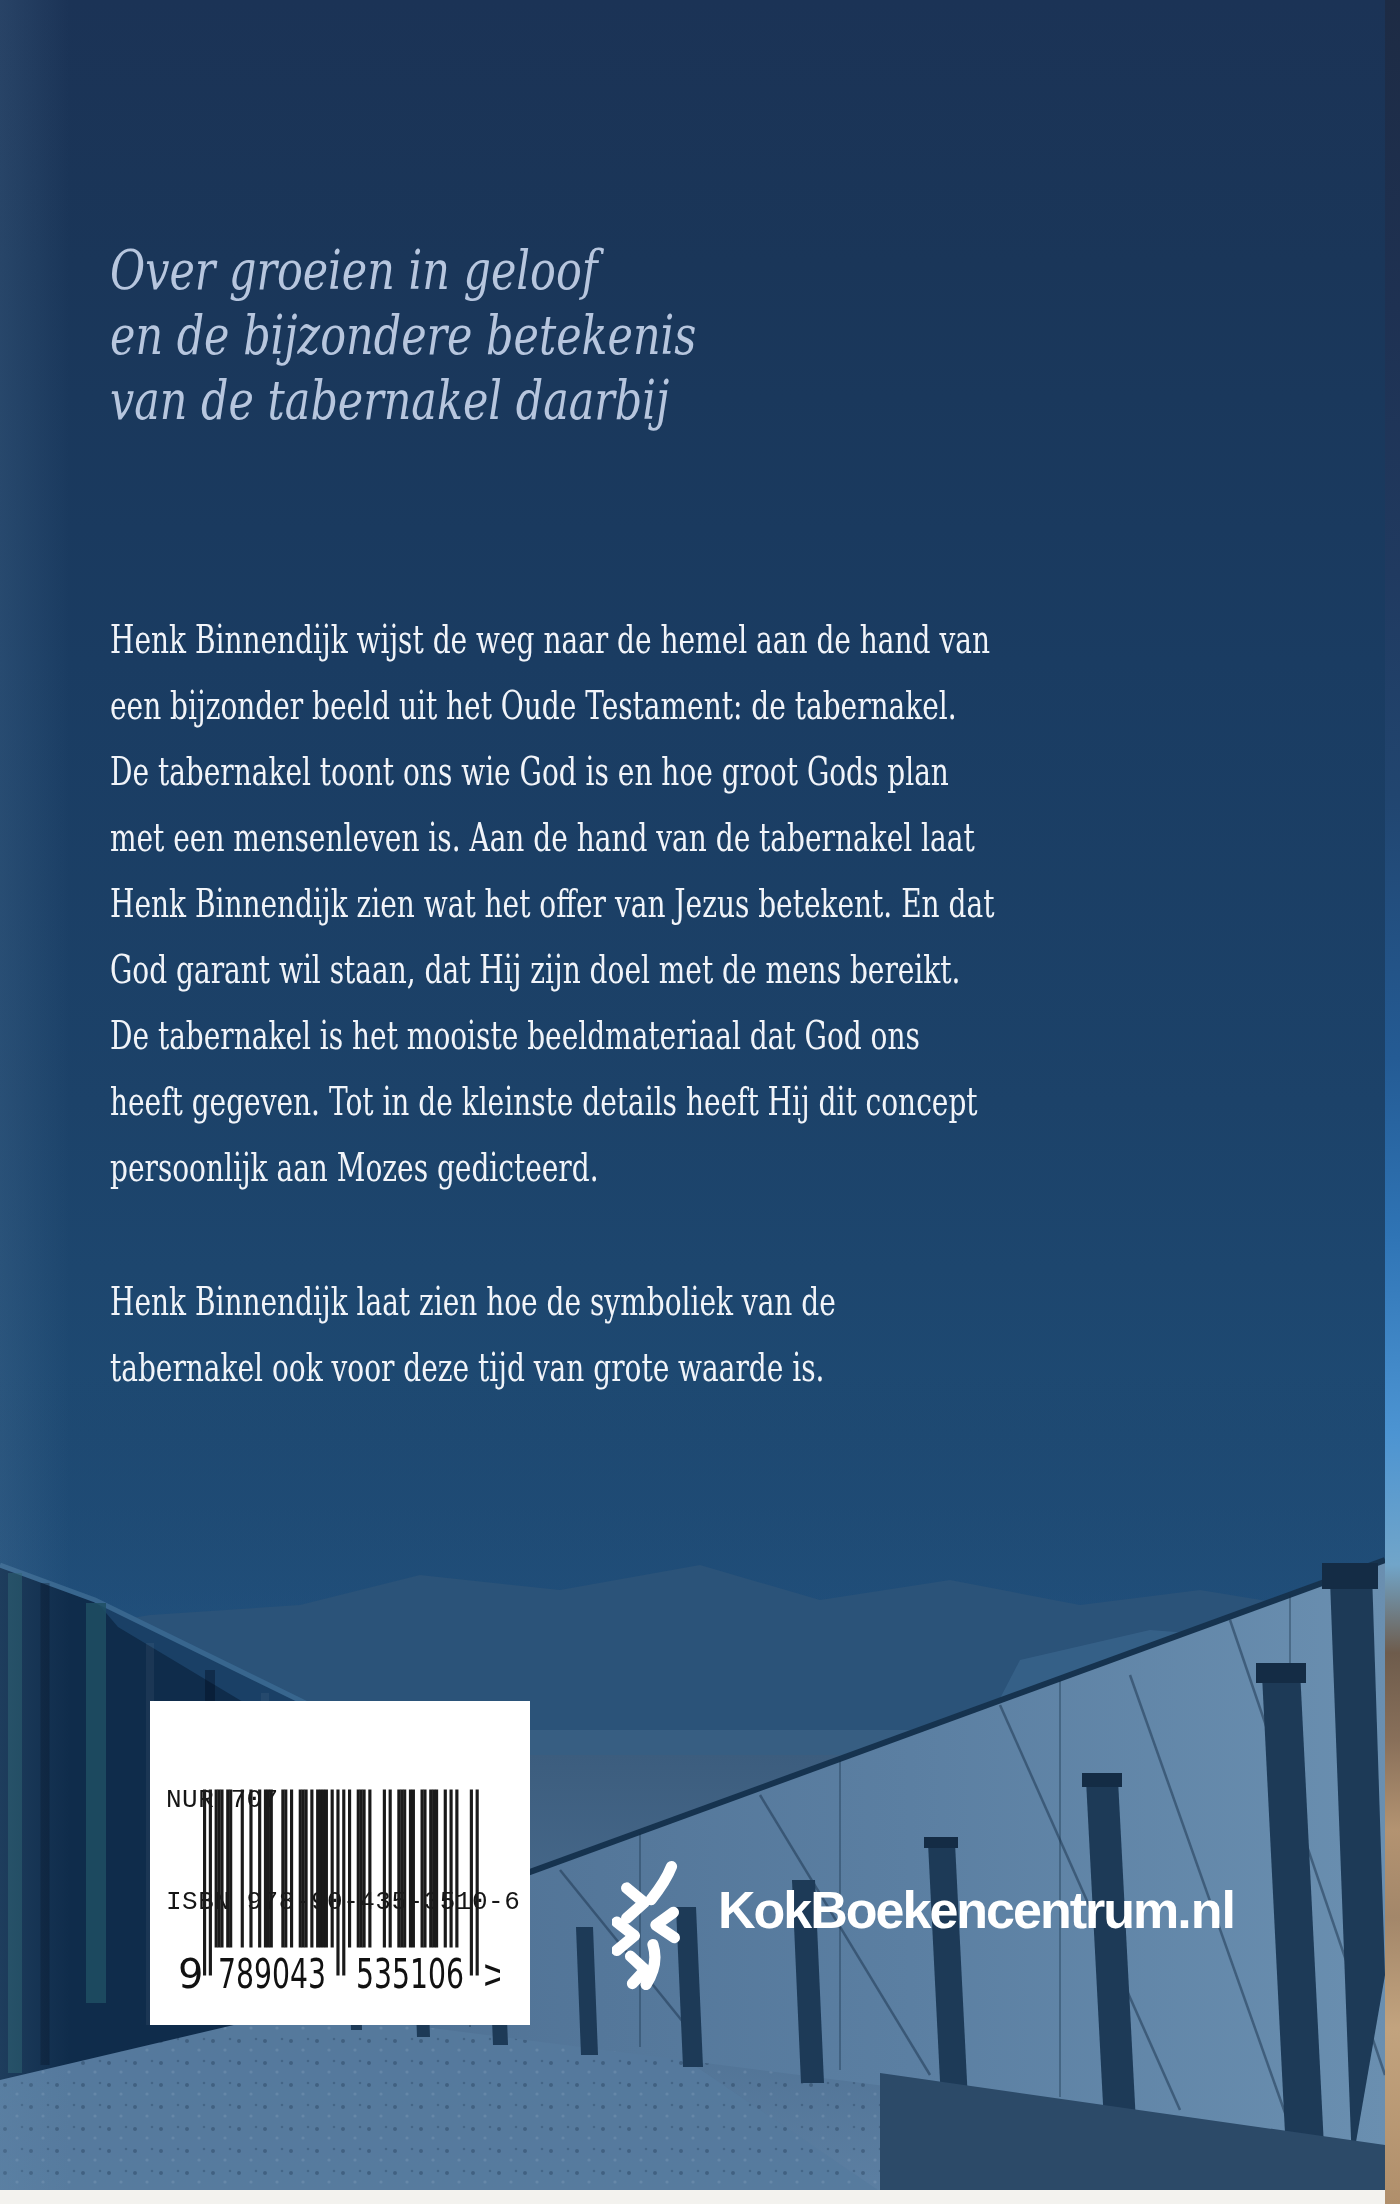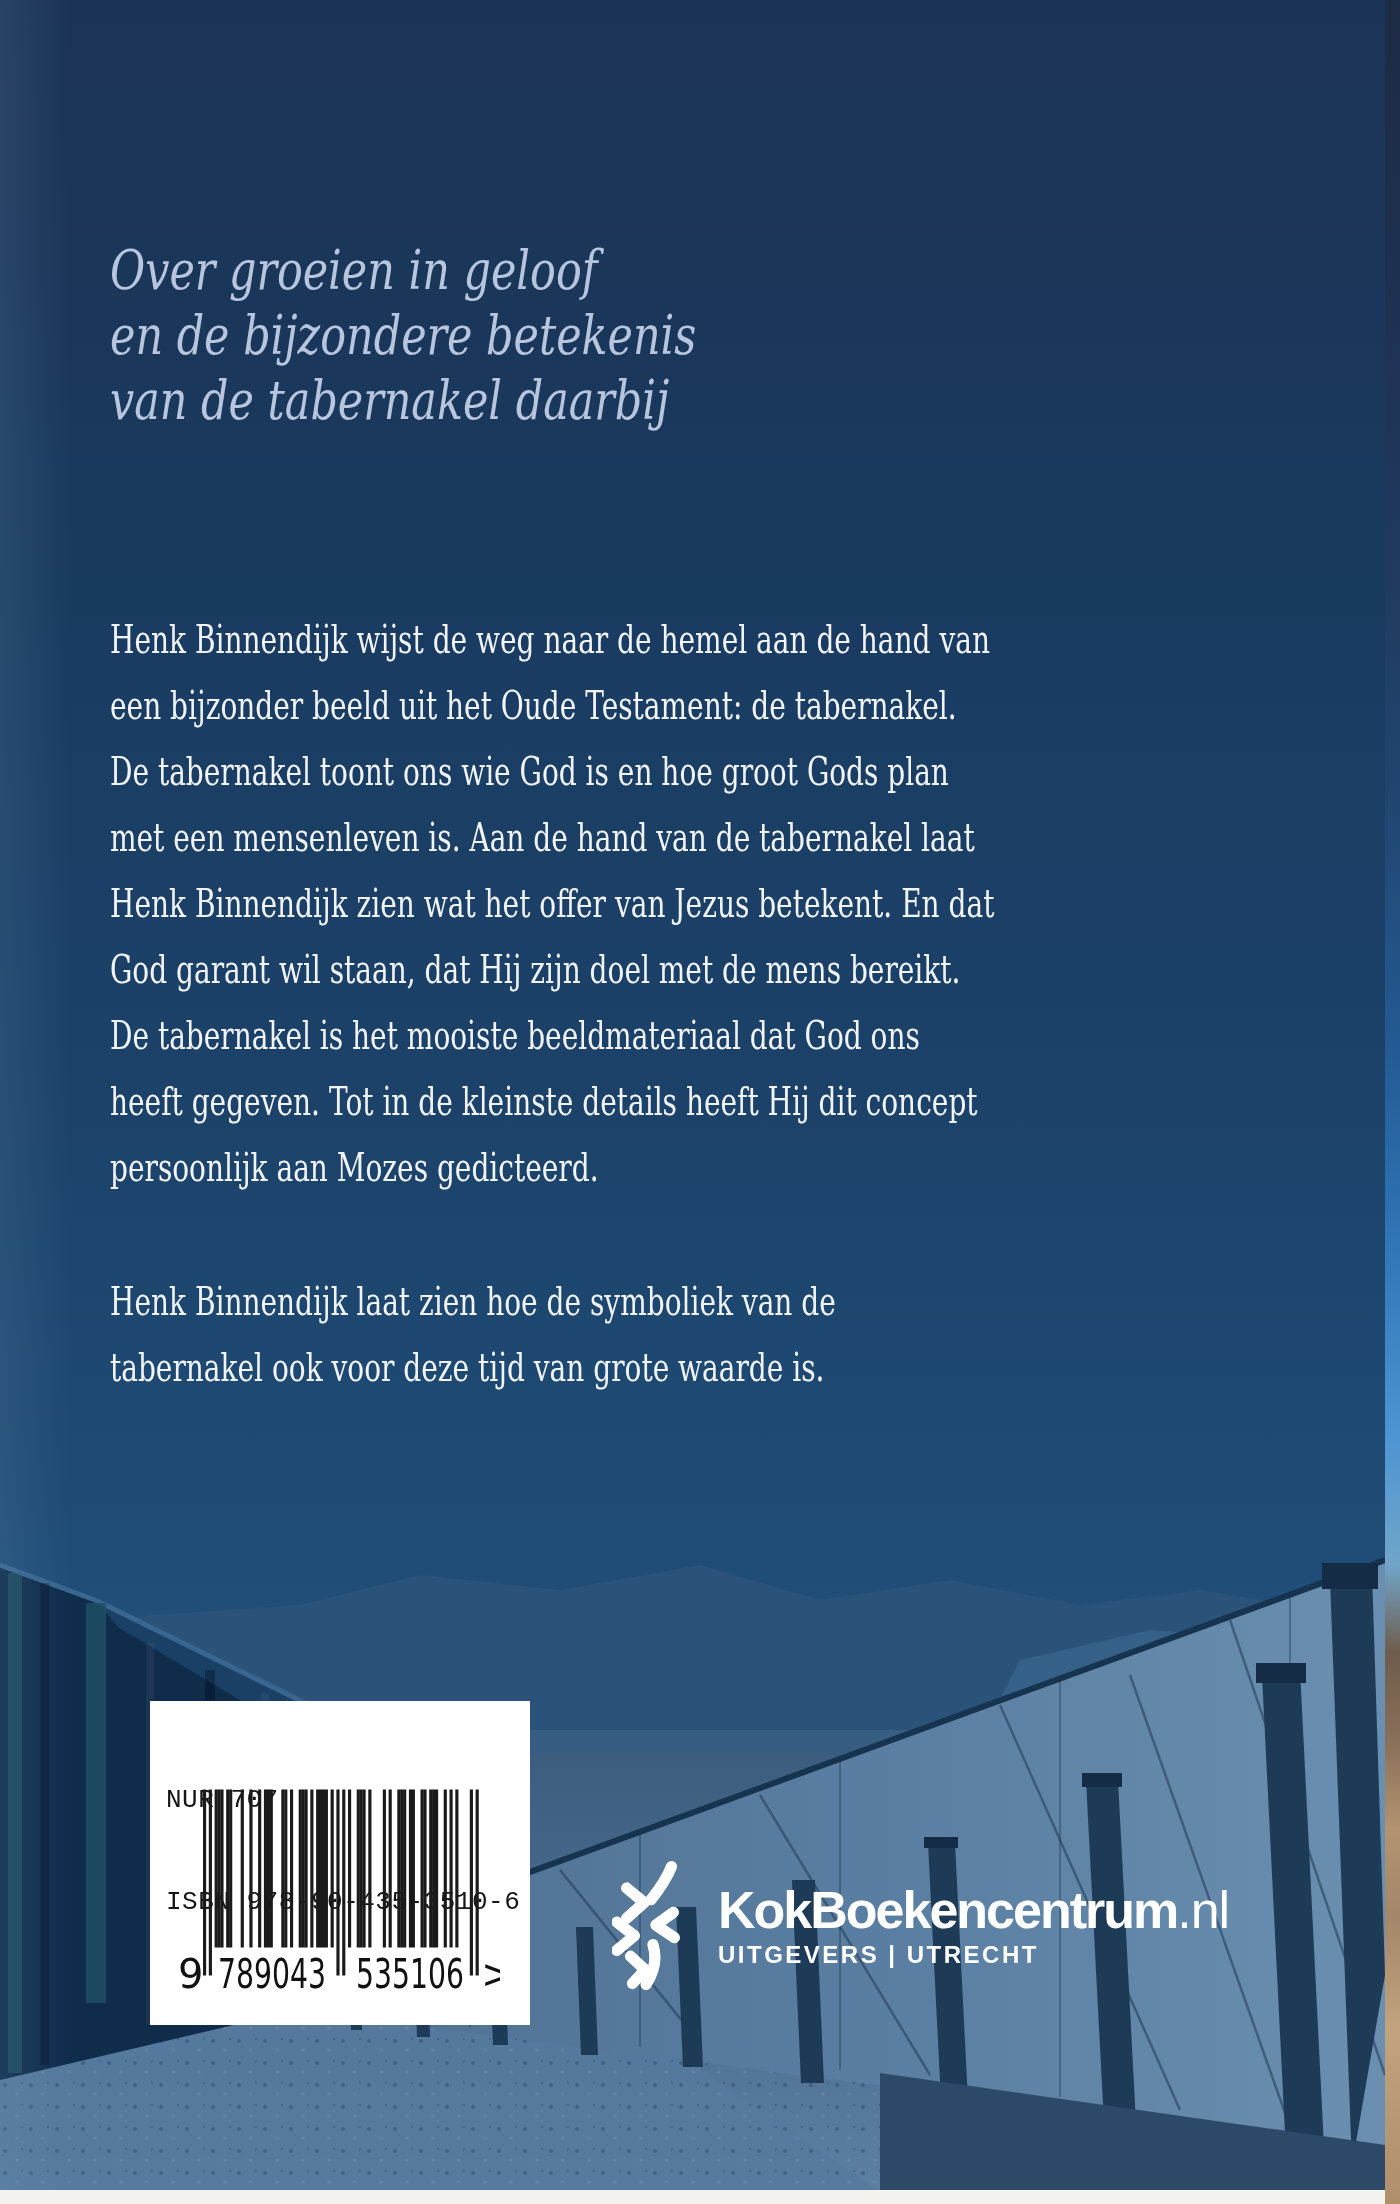--- a/index.html
+++ b/index.html
@@ -36,21 +36,21 @@
   .bcmeta{position:absolute;left:16px;top:14px;color:#161616;
     font-family:"Liberation Mono","DejaVu Sans Mono",monospace;font-size:26px;line-height:34px;letter-spacing:.5px;white-space:pre;}
   .ean{position:absolute;left:28px;top:86px;}
   .ean rect{fill:#1a1a1a;}
   .ean text{fill:#111;font-family:"DejaVu Sans","Liberation Sans",sans-serif;font-size:40px;}
   
   .publisher{position:absolute;left:612px;top:1858px;z-index:7;color:#fff;}
   .pub-icon{position:absolute;left:0;top:2px;}
   .pub-text{position:absolute;left:106px;top:26px;white-space:nowrap;}
   .pub-name{font-size:52px;font-weight:bold;letter-spacing:-2px;line-height:52px;}
-  .pub-name .suffix{font-weight:normal;letter-spacing:-1px;}
+  .pub-name .suffix{font-weight:bold;letter-spacing:-1px;}
   .pub-tagline{margin-top:6px;font-size:24px;font-weight:bold;letter-spacing:2.5px;line-height:26px;}
 </style>
 </head>
 <body>
 
 <div class="cover">
 
   <svg class="scene" viewBox="0 0 1385 830" preserveAspectRatio="none" aria-hidden="true">
     <defs>
       <linearGradient id="skyG" x1="0" y1="0" x2="0" y2="1">
@@ -226,20 +226,19 @@
         <path d="M61,6 C56,19 48,30 40,40"></path>
         <path d="M15,28 L33,43 L15,59"></path>
         <path d="M5,63 L23,77 L5,92"></path>
         <path d="M63,53 L45,66 L64,79"></path>
         <path d="M42,86 C46,99 44,113 35,127"></path>
         <path d="M19,98 L34,112 L21,126"></path>
       </g>
     </svg>
     <div class="pub-text">
       <div class="pub-name"><span>KokBoekencentrum</span><span class="suffix">.nl</span></div>
-      <div class="pub-tagline">UITGEVERS | UTRECHT</div>
     </div>
   </div>
 
   <div class="bleed"></div>
 
   <div class="bottomstrip"></div>
 </div>
 
 </body></html>

